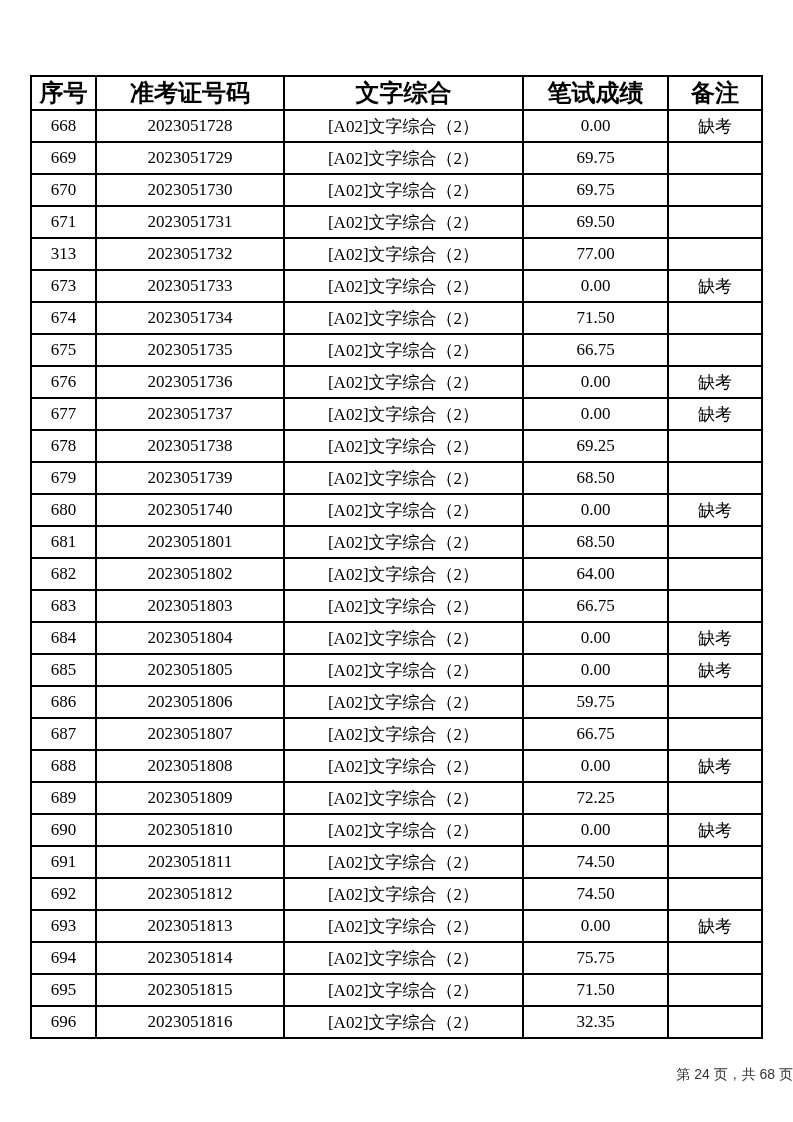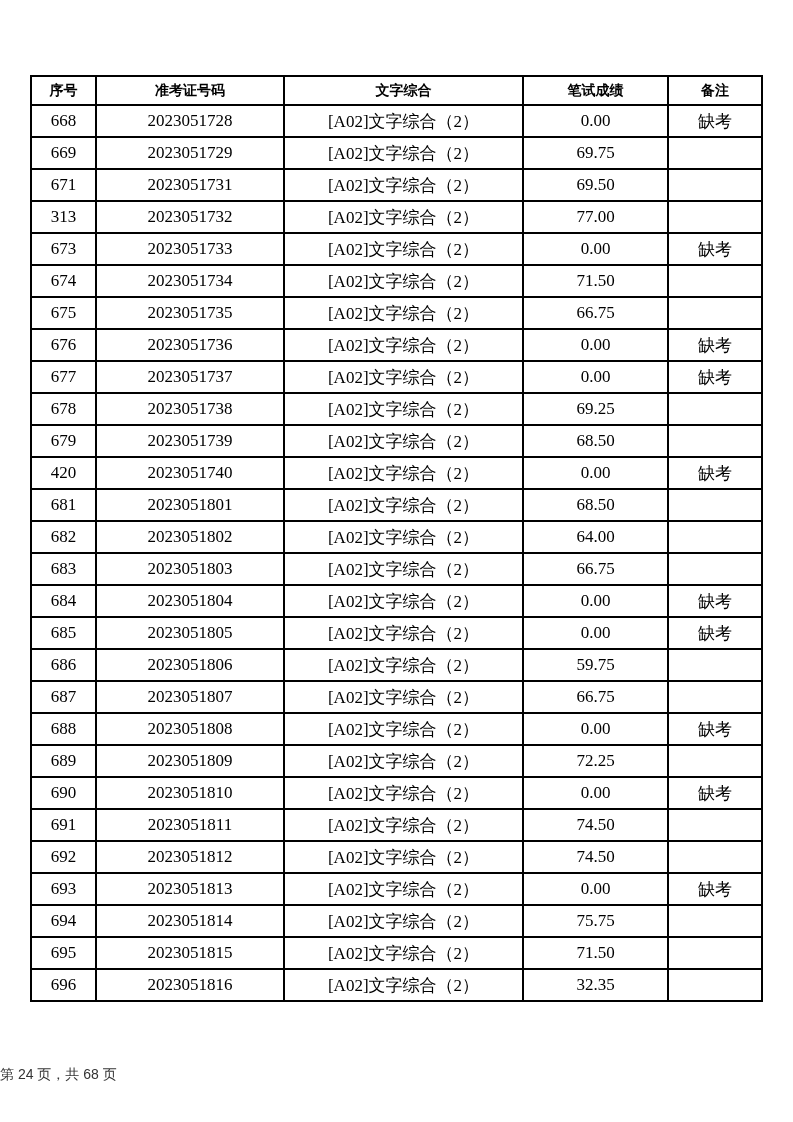--- a/index.html
+++ b/index.html
@@ -28,39 +28,39 @@
   table.score-table td {
     border: 2px solid #000000;
     text-align: center;
     vertical-align: middle;
     padding: 0;
     white-space: nowrap;
     overflow: hidden;
   }
   table.score-table th {
     height: 27px;
-    font-size: 14px;
+    font-size: 24px;
     font-weight: bold;
     font-family: "Liberation Serif", "DejaVu Serif", serif;
   }
   table.score-table td {
     height: 30px;
     font-size: 17px;
   }
   col.c-serial { width: 65px; }
   col.c-ticket { width: 188px; }
   col.c-position { width: 239px; }
   col.c-score { width: 145px; }
   col.c-remark { width: 94px; }
   .page-footer {
     position: absolute;
     left: 0;
     top: 1064px;
     width: 100%;
-    text-align: left;
+    text-align: right;
     font-family: "Liberation Sans", "DejaVu Sans", sans-serif;
     font-size: 14px;
     color: #333333;
     line-height: 20px;
   }
 </style>
 </head>
 <body>
 
 <div class="page">
@@ -91,20 +91,27 @@
           <td>缺考</td>
         </tr>
         <tr>
           <td>669</td>
           <td>2023051729</td>
           <td>[A02]文字综合（2）</td>
           <td>69.75</td>
           <td></td>
         </tr>
         <tr>
+          <td>670</td>
+          <td>2023051730</td>
+          <td>[A02]文字综合（2）</td>
+          <td>69.75</td>
+          <td></td>
+        </tr>
+        <tr>
           <td>671</td>
           <td>2023051731</td>
           <td>[A02]文字综合（2）</td>
           <td>69.50</td>
           <td></td>
         </tr>
         <tr>
           <td>313</td>
           <td>2023051732</td>
           <td>[A02]文字综合（2）</td>
@@ -154,21 +161,21 @@
           <td></td>
         </tr>
         <tr>
           <td>679</td>
           <td>2023051739</td>
           <td>[A02]文字综合（2）</td>
           <td>68.50</td>
           <td></td>
         </tr>
         <tr>
-          <td>420</td>
+          <td>680</td>
           <td>2023051740</td>
           <td>[A02]文字综合（2）</td>
           <td>0.00</td>
           <td>缺考</td>
         </tr>
         <tr>
           <td>681</td>
           <td>2023051801</td>
           <td>[A02]文字综合（2）</td>
           <td>68.50</td>

